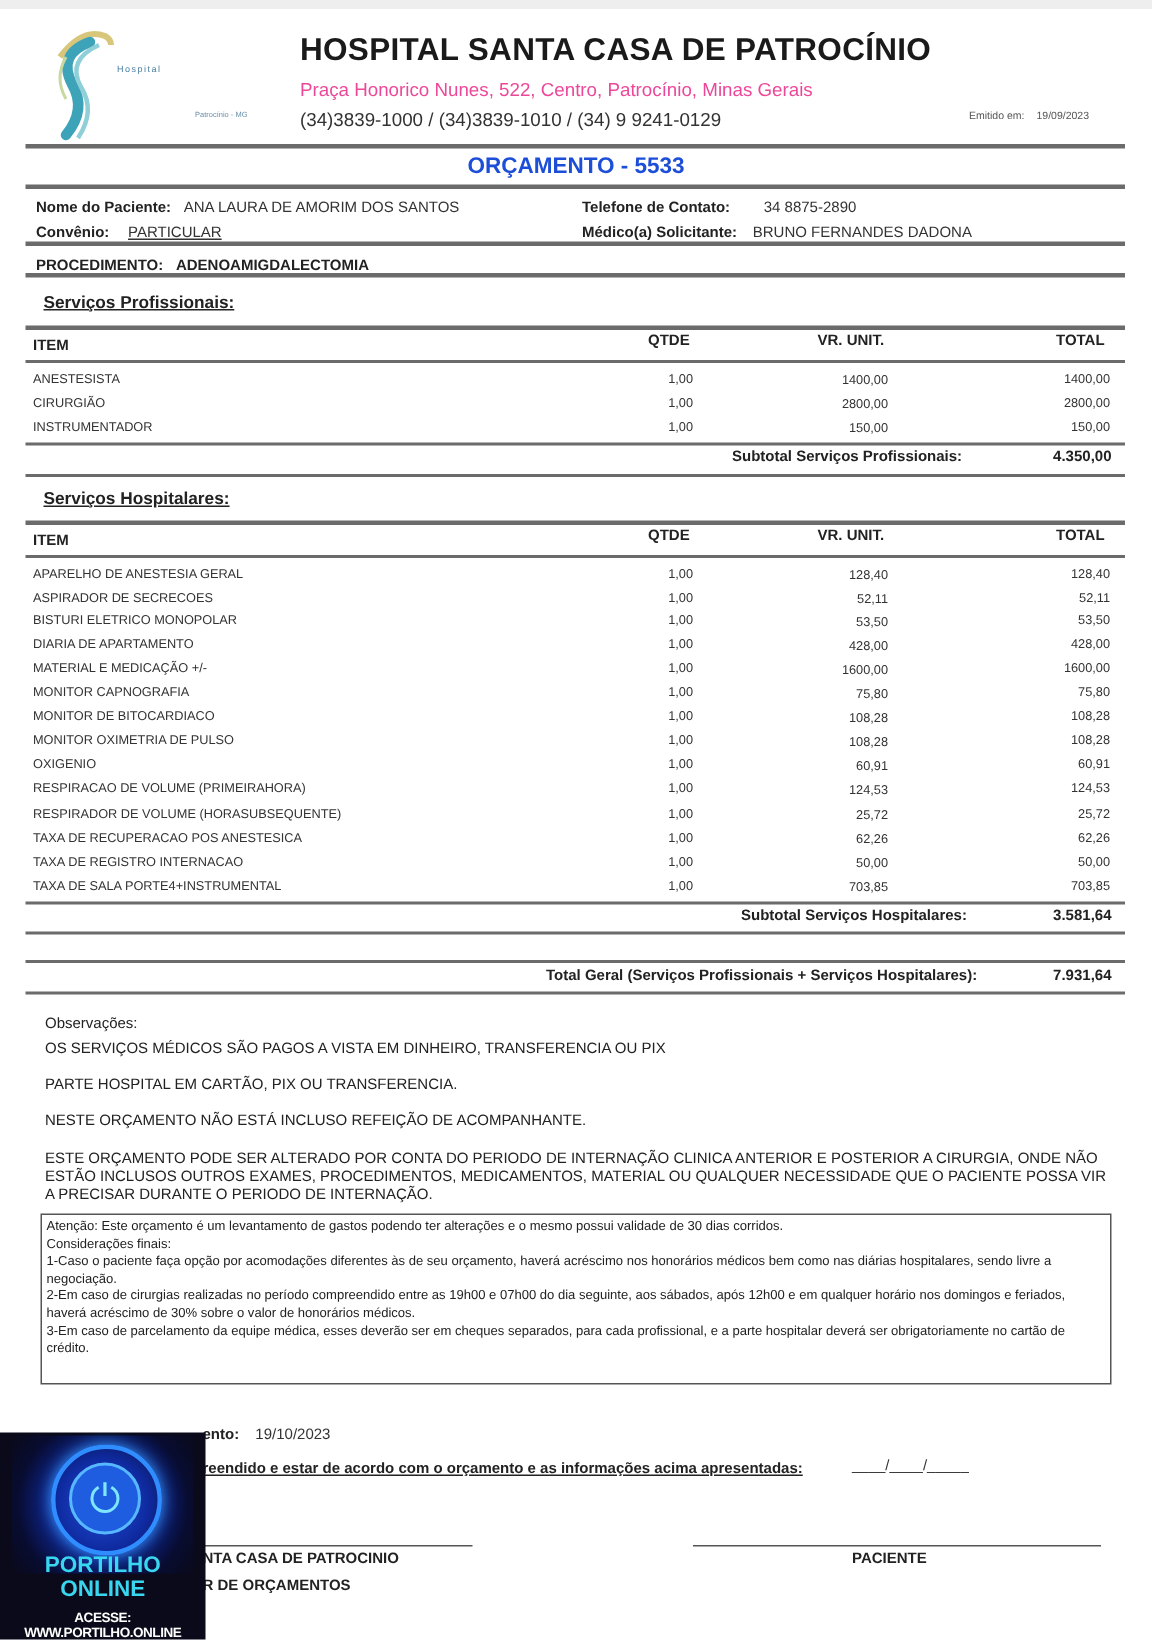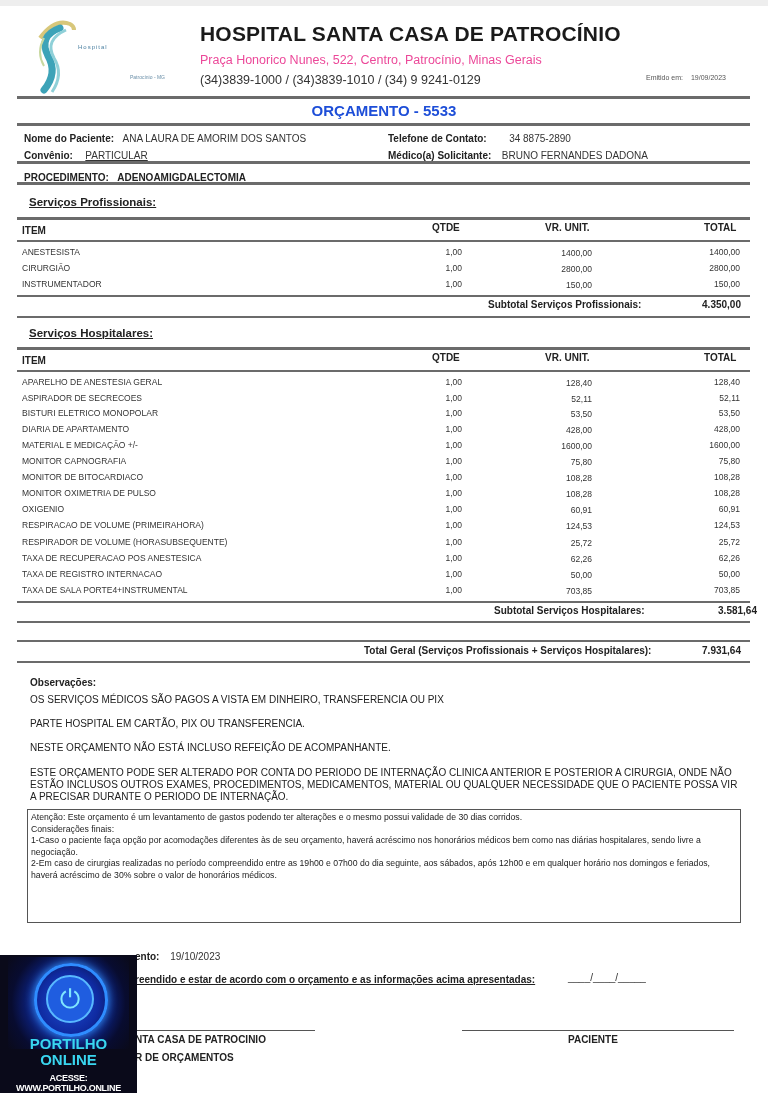--- a/index.html
+++ b/index.html
@@ -34,21 +34,21 @@
   .th { font-size: 10px; font-weight: bold; color: #222; }
   .row { position: absolute; left: 22px; width: 720px; height: 16px; font-size: 8.5px; color: #333; }
   .row .c-item { position: absolute; left: 0; top: 0; }
   .row .c-qtde { position: absolute; left: 400px; width: 40px; text-align: right; top: 0; }
   .row .c-unit { position: absolute; left: 490px; width: 80px; text-align: right; top: 1px; }
   .row .c-total { position: absolute; left: 630px; width: 88px; text-align: right; top: 0; }
 
   .subtotal-lbl { font-size: 10px; font-weight: bold; color: #222; }
   .subtotal-val { font-size: 10px; font-weight: bold; color: #222; text-align: right; width: 100px; }
 
-  .obs-head { left: 30px; top: 677px; font-size: 10px; font-weight: bold; }
+  .obs-head { left: 30px; top: 677px; font-size: 10px; font-weight: normal; }
   .obs-p { left: 30px; font-size: 10px; color: #222; width: 715px; line-height: 12px; }
 
   .att-box { left: 27px; top: 809px; width: 712px; height: 112px; border: 1.5px solid #555; }
   .att-text { position: absolute; left: 3px; top: 2px; width: 705px; font-size: 8.7px; line-height: 11.6px; color: #222; }
 
   .sig-line { position: absolute; height: 1px; background: #555; }
 
   .watermark {
     left: 0; top: 955px; width: 137px; height: 138px; background: #0a0a1a; overflow: hidden;
   }
@@ -243,40 +243,41 @@
   </div>
 <div class="row" style="top:585px;">
     <span class="c-item">TAXA DE SALA PORTE4+INSTRUMENTAL</span>
     <span class="c-qtde">1,00</span>
     <span class="c-unit">703,85</span>
     <span class="c-total">703,85</span>
   </div>
 
 <div class="hline thin" style="top:601px;"></div>
 <div class="abs subtotal-lbl" style="left:494px; top:605px;">Subtotal Serviços Hospitalares:</div>
-<div class="abs subtotal-val" style="left:641px; top:605px;padding-left:16px;">3.581,64</div>
+<div class="abs subtotal-val" style="left:641px; top:605px;">3.581,64</div>
 <div class="hline thin" style="top:621px;"></div>
 
 <div class="hline thin" style="top:640px;"></div>
 <div class="abs subtotal-lbl" style="left:364px; top:645px;">Total Geral (Serviços Profissionais + Serviços Hospitalares):</div>
 <div class="abs subtotal-val" style="left:641px; top:645px;">7.931,64</div>
 <div class="hline thin" style="top:661px;"></div>
 
 <div class="abs obs-head">Observações:</div>
 <div class="abs obs-p" style="top:694px;">OS SERVIÇOS MÉDICOS SÃO PAGOS A VISTA EM DINHEIRO, TRANSFERENCIA OU PIX</div>
 <div class="abs obs-p" style="top:718px;">PARTE HOSPITAL EM CARTÃO, PIX OU TRANSFERENCIA.</div>
 <div class="abs obs-p" style="top:742px;">NESTE ORÇAMENTO NÃO ESTÁ INCLUSO REFEIÇÃO DE ACOMPANHANTE.</div>
 <div class="abs obs-p" style="top:767px;">ESTE ORÇAMENTO PODE SER ALTERADO POR CONTA DO PERIODO DE INTERNAÇÃO CLINICA ANTERIOR E POSTERIOR A CIRURGIA, ONDE NÃO ESTÃO INCLUSOS OUTROS EXAMES, PROCEDIMENTOS, MEDICAMENTOS, MATERIAL OU QUALQUER NECESSIDADE QUE O PACIENTE POSSA VIR A PRECISAR DURANTE O PERIODO DE INTERNAÇÃO.</div>
 
 <div class="abs att-box">
   <div class="att-text">
     <div>Atenção: Este orçamento é um levantamento de gastos podendo ter alterações e o mesmo possui validade de 30 dias corridos.</div>
     <div>Considerações finais:</div>
     <div>1-Caso o paciente faça opção por acomodações diferentes às de seu orçamento, haverá acréscimo nos honorários médicos bem como nas diárias hospitalares, sendo livre a negociação.</div>
     <div>2-Em caso de cirurgias realizadas no período compreendido entre as 19h00 e 07h00 do dia seguinte, aos sábados, após 12h00 e em qualquer horário nos domingos e feriados, haverá acréscimo de 30% sobre o valor de honorários médicos.</div>
+    <div>3-Em caso de parcelamento da equipe médica, esses deverão ser em cheques separados, para cada profissional, e a parte hospitalar deverá ser obrigatoriamente no cartão de crédito.</div>
   </div>
 </div>
 
 <div class="abs" style="left:135px; top:951px; font-size:10px;">
   <span style="font-weight:bold;">ento:</span>
   <span style="margin-left:8px; color:#333;">19/10/2023</span>
 </div>
 <div class="abs" style="left:135px; top:974px; font-size:10px; font-weight:bold; text-decoration:underline;">reendido e estar de acordo com o orçamento e as informações acima apresentadas:</div>
 <div class="abs" style="left:568px; top:972px; font-size:10px; color:#333;">____/____/_____</div>
 

